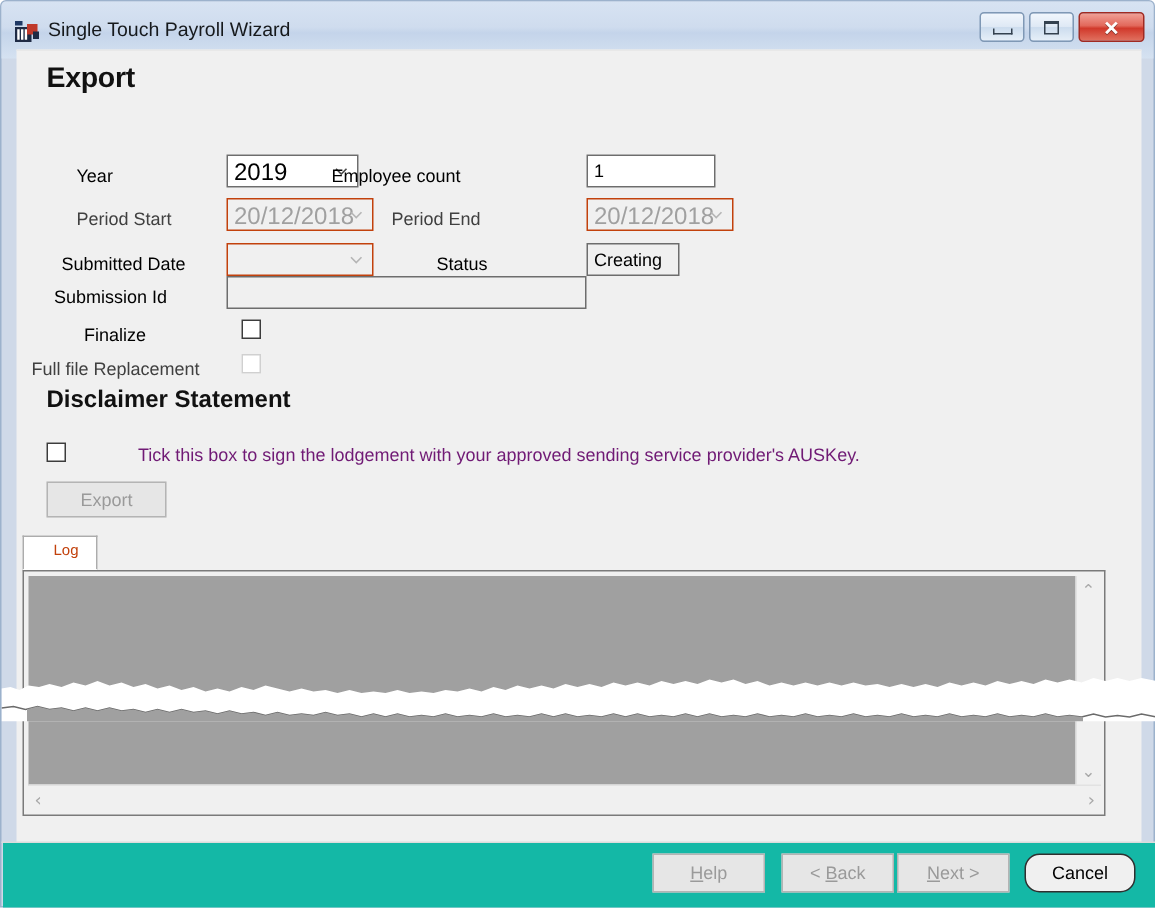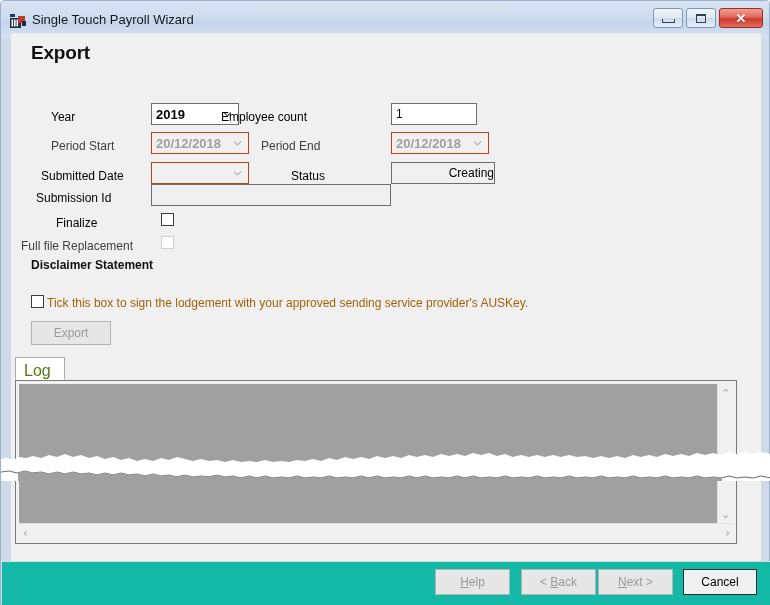--- a/index.html
+++ b/index.html
@@ -123,24 +123,23 @@
     white-space: nowrap;
   }
   .field-label.disabled { color: #404040; }
 
   .combo {
     position: absolute;
     box-sizing: border-box;
     height: 22px;
     background: #ffffff;
     border: 1px solid #6d6d6d;
-    font-size: 13px;
+    font-size: 16px;
     color: #000000;
     padding: 3px 0 0 4px;
-    font-weight: bold;
   }
   .combo.disabled {
     background: #f0f0f0;
     border: 1px solid #c2410c;
     color: #a0a0a0;
   }
   .combo .chev {
     position: absolute;
     right: 6px; top: 6px;
     width: 9px; height: 9px;
@@ -166,35 +165,36 @@
     border: 1px solid #3c3c3c;
   }
   .checkbox.disabled {
     background: #ffffff;
     border: 1px solid #d0d0d0;
   }
 
   
   .section-heading {
     position: absolute;
-    font-size: 12px;
+    font-size: 16px;
     font-weight: bold;
     color: #111111;
   }
   .declaration-text {
     position: absolute;
     font-size: 12px;
     color: #7b7b7b;
     white-space: nowrap;
   }
   .tick-text {
     position: absolute;
     font-size: 12px;
-    color: #a16207;
+    color: #701a75;
     white-space: nowrap;
+    margin-left: 45px;
   }
 
   
   .btn {
     position: absolute;
     box-sizing: border-box;
     border: 1px solid #b4b4b4;
     background: #e6e6e6;
     font-size: 12px;
     color: #9a9a9a;
@@ -219,23 +219,24 @@
     border-bottom: 1px solid #acacac;
   }
   .tab {
     position: absolute;
     left: 0; top: 0;
     width: 50px; height: 23px;
     box-sizing: border-box;
     background: #ffffff;
     border: 1px solid #acacac;
     border-bottom: 1px solid #ffffff;
-    font-size: 16px;
-    color: #4d7c0f;
+    font-size: 10px;
+    color: #c2410c;
     padding: 4px 0 0 8px;
+    text-align: center;
   }
   .tab-strip-bg {
     position: absolute;
     left: 50px; top: 4px;
     right: 0; height: 19px;
     background: #f0f0f0;
   }
 
   .logpanel {
     position: absolute;
@@ -372,21 +373,21 @@
     <div class="combo disabled" style="left:140px; top:128px; width:98px;">
       <span></span>
       <span class="chev">
         <svg width="9" height="9" viewBox="0 0 9 9">
             <path d="M1 2.5 L4.5 6 L8 2.5" stroke="#b5b5b5" stroke-width="1.1" fill="none"></path>
           </svg>
       </span>
     </div>
 
     <div class="field-label" style="left:280px; top:135px; width:105px;">Status</div>
-    <div class="textbox" style="left:380px; top:128px; width:104px;text-align:right;">
+    <div class="textbox" style="left:380px; top:128px; width:62px;">
       <span>Creating</span>
     </div>
 
     <div class="field-label" style="left:25px; top:157px; width:110px;">Submission Id</div>
     <div class="textbox" style="left:140px; top:150px; width:240px;">
       <span></span>
     </div>
 
     <div class="field-label" style="left:45px; top:182px; width:90px;">Finalize</div>
     <div class="checkbox" style="left:150px; top:179px;"></div>
@@ -428,21 +429,21 @@
   <div class="footer">
     <div class="btn" style="left:433px; top:7px; width:75px; height:26px;">
       <span><u>H</u>elp</span>
     </div>
     <div class="btn" style="left:519px; top:7px; width:75px; height:26px;">
       <span>&lt; <u>B</u>ack</span>
     </div>
     <div class="btn" style="left:596px; top:7px; width:75px; height:26px;">
       <span><u>N</u>ext &gt;</span>
     </div>
-    <div class="btn enabled" style="left:681px; top:7px; width:74px; height:26px;">
+    <div class="btn enabled" style="left:681px; top:7px; width:74px; height:26px;border-radius:10px;">
       <span>Cancel</span>
     </div>
   </div>
 
   <div class="tear">
     <svg width="770" height="32" viewBox="0 0 770 32" preserveAspectRatio="none">
       <path fill="#ffffff" d="M0,10 L6,9 L12,11 L18,8 L25,9 L32,7 L40,9 L48,6 L56,8 L64,5 L72,8 L80,6 L88,9 L96,7 L104,10 L112,8 L120,11 L128,9 L136,12 L144,10 L152,12 L160,9 L168,11 L176,8 L184,10 L192,12 L200,10 L208,12 L216,11 L224,13 L232,11 L240,13 L248,12 L256,13 L264,11 L272,13 L280,12 L288,13 L296,11 L304,12 L312,10 L320,12 L328,9 L336,11 L344,8 L352,10 L360,8 L368,10 L376,7 L384,9 L392,7 L400,9 L408,6 L416,8 L424,6 L432,8 L440,5 L448,7 L456,5 L464,7 L472,4 L480,6 L488,4 L496,7 L504,5 L512,8 L520,6 L528,8 L536,6 L544,8 L552,6 L560,8 L568,6 L576,8 L584,7 L592,9 L600,7 L608,9 L616,7 L624,9 L632,6 L640,8 L648,6 L656,8 L664,5 L672,7 L680,5 L688,7 L696,4 L704,6 L712,4 L720,6 L728,3 L736,5 L744,3 L752,5 L760,3 L770,5 L770,32 L0,32 Z"></path>
       <path fill="#f0f0f0" d="M0,22 L8,21 L16,23 L24,21 L32,23 L40,22 L48,24 L56,22 L64,24 L72,22 L80,24 L88,23 L96,25 L104,23 L112,25 L120,23 L128,25 L136,24 L144,26 L152,24 L160,26 L168,25 L176,27 L184,25 L192,27 L200,26 L208,27 L216,25 L224,27 L232,26 L240,28 L248,26 L256,28 L264,26 L272,28 L280,27 L288,28 L296,26 L304,28 L312,27 L320,28 L328,26 L336,28 L344,27 L352,28 L360,26 L368,28 L376,26 L384,28 L392,27 L400,28 L408,26 L416,28 L424,26 L432,28 L440,27 L448,28 L456,26 L464,28 L472,26 L480,28 L488,27 L496,28 L504,26 L512,28 L520,27 L528,28 L536,26 L544,28 L552,27 L560,28 L568,26 L576,28 L584,27 L592,28 L600,26 L608,28 L616,27 L624,28 L632,26 L640,28 L648,27 L656,28 L664,26 L672,28 L680,27 L688,28 L696,26 L704,28 L712,27 L720,28 L728,26 L736,28 L744,27 L752,28 L760,26 L770,28 L770,0 L0,0 Z" opacity="0"></path>
       <path fill="none" stroke="#6b6b6b" stroke-width="1" d="M0,23 L8,22 L16,24 L24,22 L32,24 L40,23 L48,25 L56,23 L64,25 L72,23 L80,25 L88,24 L96,26 L104,24 L112,26 L120,24 L128,26 L136,25 L144,27 L152,25 L160,27 L168,26 L176,28 L184,26 L192,28 L200,27 L208,28 L216,26 L224,28 L232,27 L240,29 L248,27 L256,29 L264,27 L272,29 L280,28 L288,29 L296,27 L304,29 L312,28 L320,29 L328,27 L336,29 L344,28 L352,29 L360,27 L368,29 L376,27 L384,29 L392,28 L400,29 L408,27 L416,29 L424,27 L432,29 L440,28 L448,29 L456,27 L464,29 L472,27 L480,29 L488,28 L496,29 L504,27 L512,29 L520,28 L528,29 L536,27 L544,29 L552,28 L560,29 L568,27 L576,29 L584,28 L592,29 L600,27 L608,29 L616,28 L624,29 L632,27 L640,29 L648,28 L656,29 L664,27 L672,29 L680,28 L688,29 L696,27 L704,29 L712,28 L720,29 L728,27 L736,29 L744,28 L752,29 L760,27 L770,29"></path>
     </svg>

